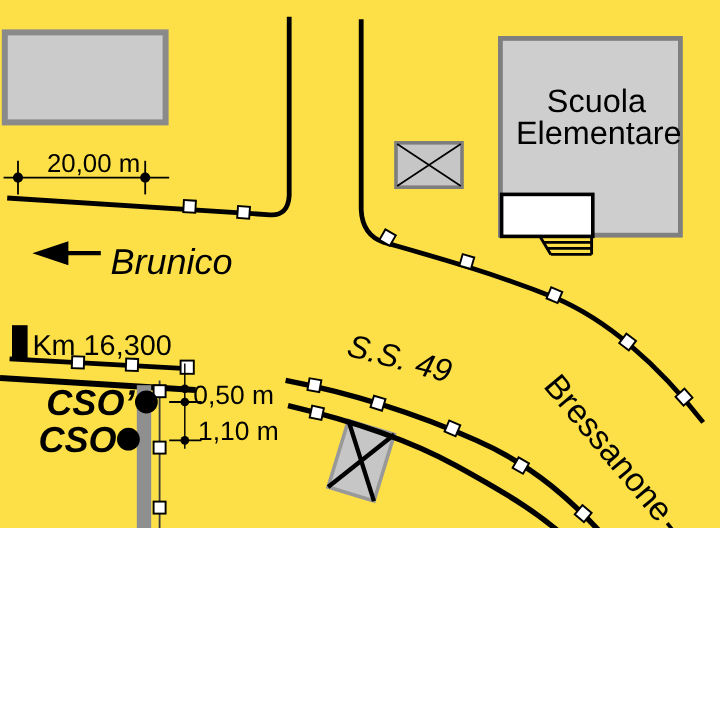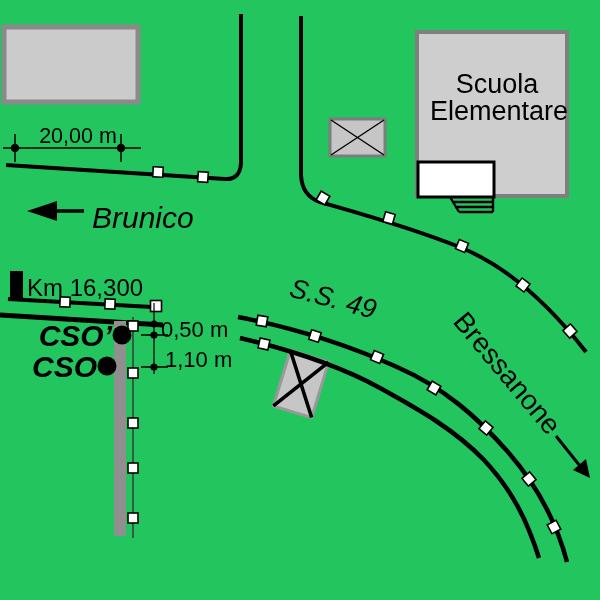--- a/index.html
+++ b/index.html
@@ -1,17 +1,17 @@
 <!DOCTYPE html>
 <html><head>
 <meta charset="utf-8">
 <style>
   html,body{margin:0;padding:0;background:#fff;}
   #stage{
-    width:600px;height:600px;position:relative;background:#22c55e;overflow:hidden;
+    width:600px;height:440px;position:relative;background:#fde047;overflow:hidden;
     font-family:"Liberation Sans", sans-serif;
   }
   svg{display:block;}
   text{font-family:"Liberation Sans", sans-serif; fill:#000;}
   .pt-lbl{font-size:30px;font-weight:bold;font-style:italic;}
   .dir-lbl{font-size:30px;font-style:italic;}
   .road-lbl{font-size:27px;font-style:italic;}
   .place-lbl{font-size:27px;}
 </style>
 </head>

